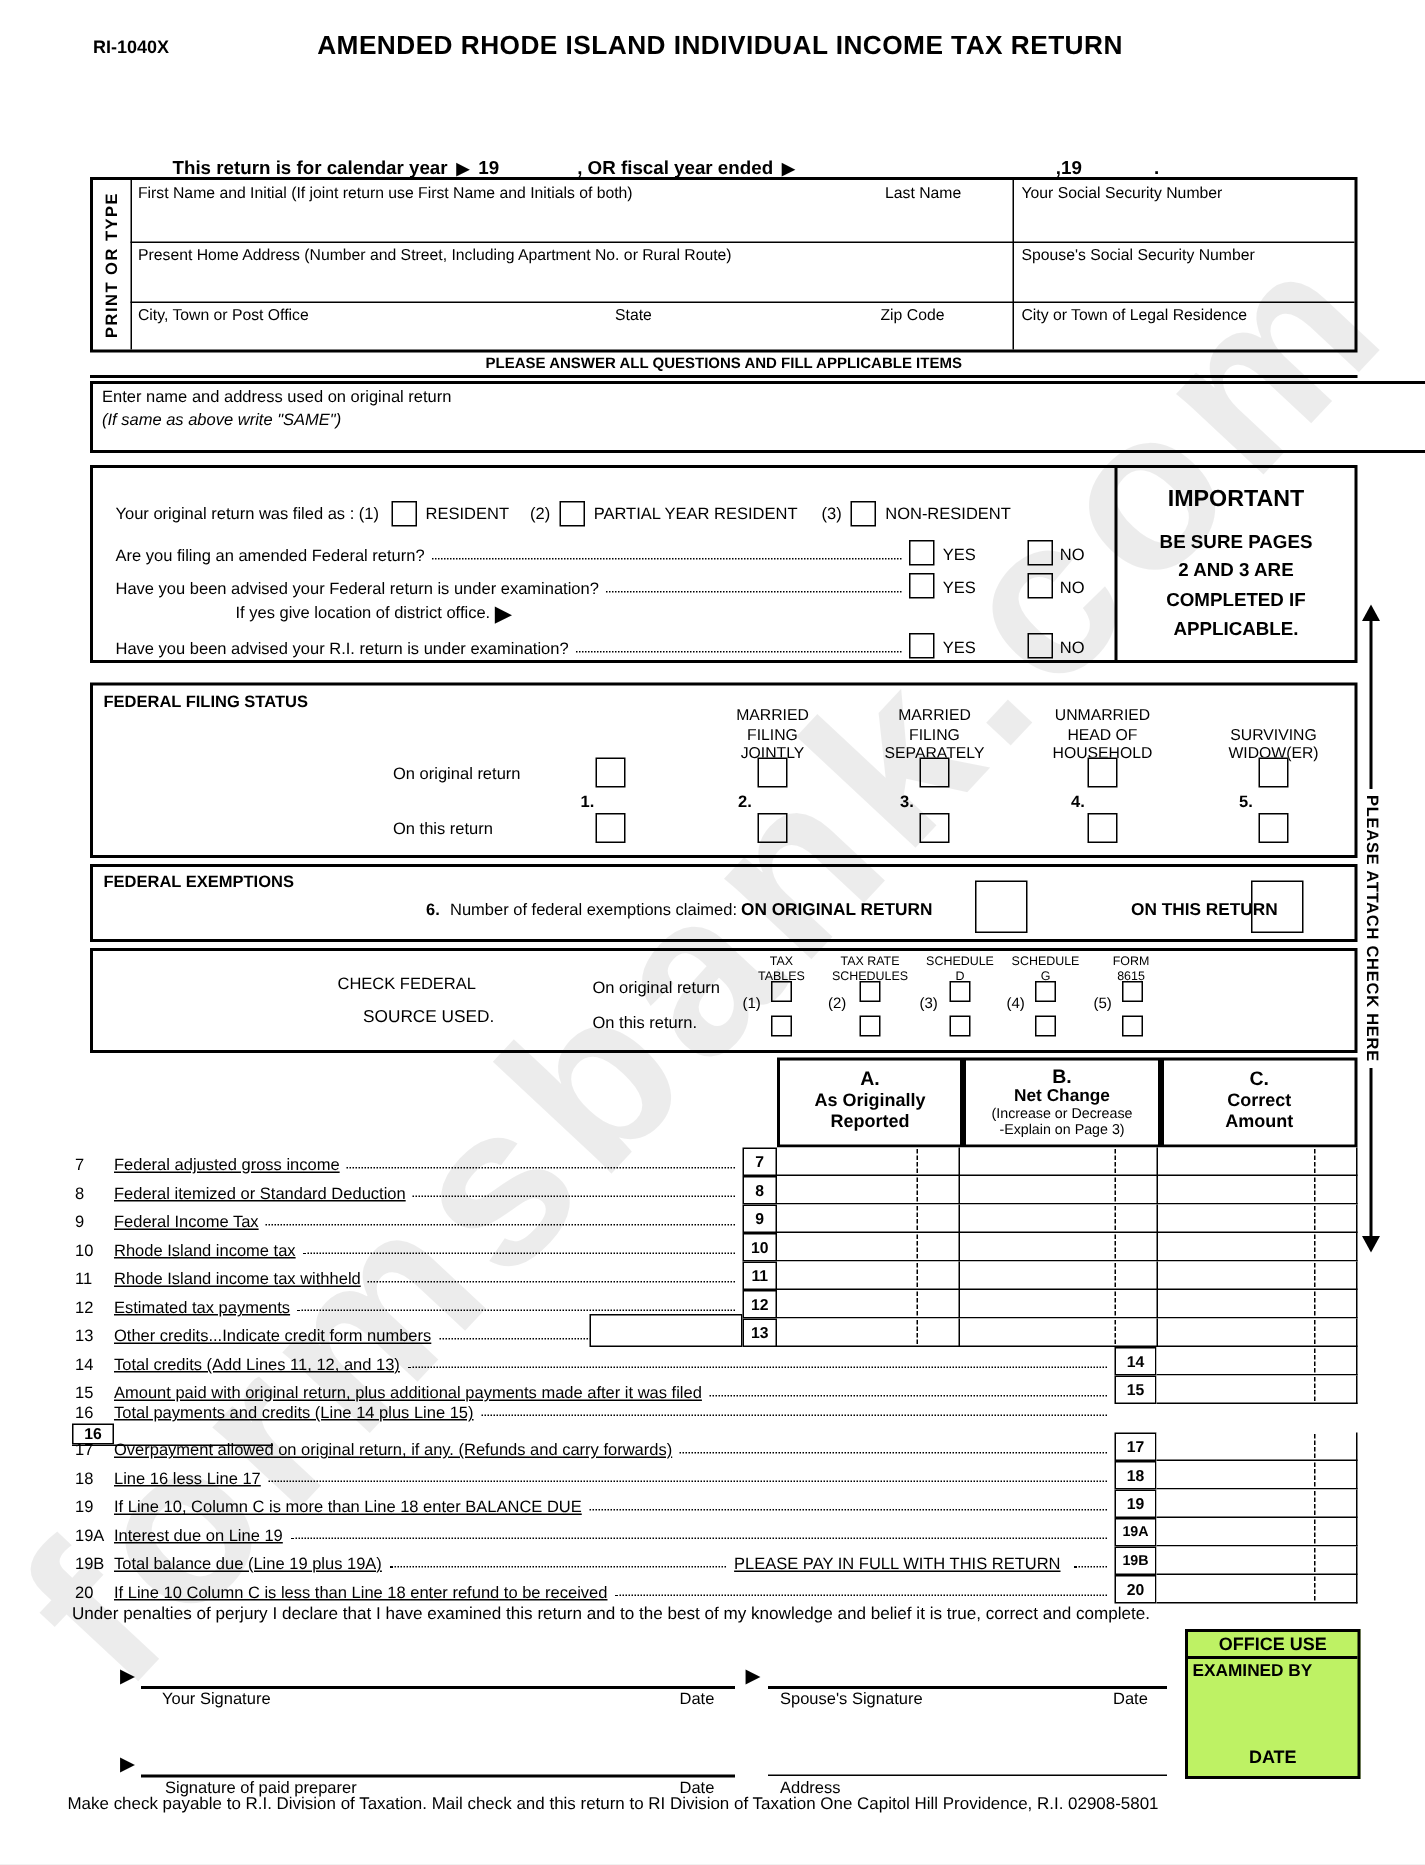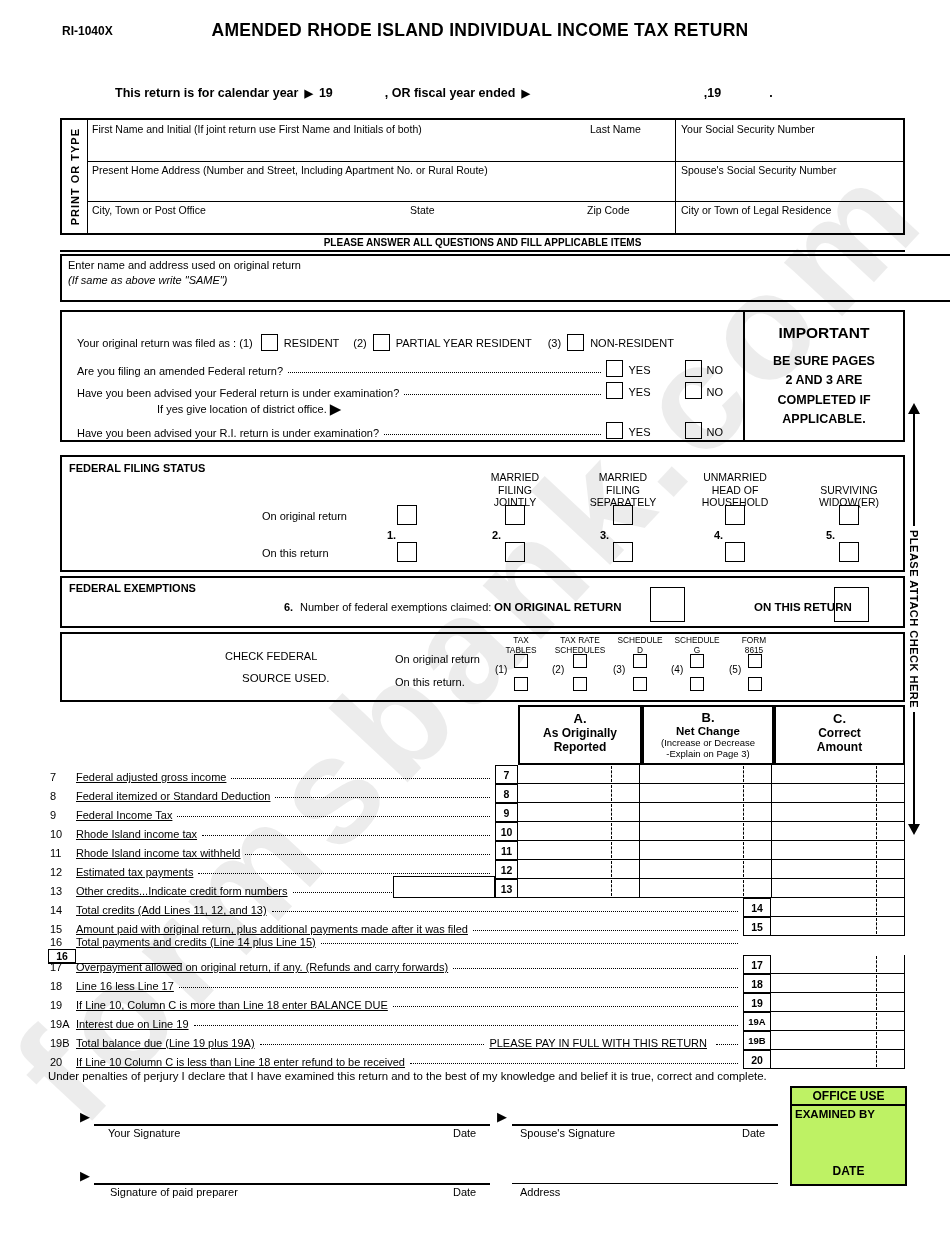--- a/index.html
+++ b/index.html
@@ -41,21 +41,21 @@
 </head>
 <body>
 
 <div class="page">
 
   <div class="watermark">formsbank.com</div>
 
   <div class="abs b" style="left:62px;top:24px;font-size:12px;">RI-1040X</div>
   <div class="abs b" style="left:140px;top:20px;width:680px;text-align:center;font-size:17.5px;letter-spacing:0.3px;">AMENDED RHODE ISLAND INDIVIDUAL INCOME TAX RETURN</div>
 
-  <div class="abs b" style="left:115px;top:86px;font-size:12.5px;display:flex;align-items:center;">
+  <div class="abs b" style="left:115px;top:105px;font-size:12.5px;display:flex;align-items:center;">
     <span>This return is for calendar year</span>
     <span style="margin:0 6px;font-size:11px;">▶</span>
     <span>19</span>
     <span style="display:inline-block;width:52px;"></span>
     <span>, OR fiscal year ended</span>
     <span style="margin:0 6px;font-size:11px;">▶</span>
     <span style="display:inline-block;width:168px;"></span>
     <span>,19</span>
     <span style="display:inline-block;width:48px;"></span>
     <span>.</span>
@@ -525,14 +525,15 @@
   <div class="abs" style="left:453px;top:1186px;font-size:11px;">Date</div>
   <div class="sigline" style="left:512px;top:1183px;width:266px;border-top-width:1.6px;"></div>
   <div class="abs" style="left:520px;top:1186px;font-size:11px;">Address</div>
 
   <div class="box" style="left:790px;top:1086px;width:117px;height:100px;background:#bef264;z-index:3;">
     <div class="b" style="text-align:center;font-size:12px;border-bottom:2px solid #000;padding:1px 0;">OFFICE USE</div>
     <div class="b" style="font-size:11.5px;padding:2px 0 0 3px;">EXAMINED BY</div>
     <div class="b" style="font-size:12px;text-align:center;margin-top:44px;">DATE</div>
   </div>
 
+  <div class="abs" style="left:45px;top:1197px;width:865px;font-size:11.3px;">Make check payable to R.I. Division of Taxation.  Mail check and this return to RI Division of Taxation One Capitol Hill Providence, R.I. 02908-5801</div>
 
 </div>
 
 </body></html>

